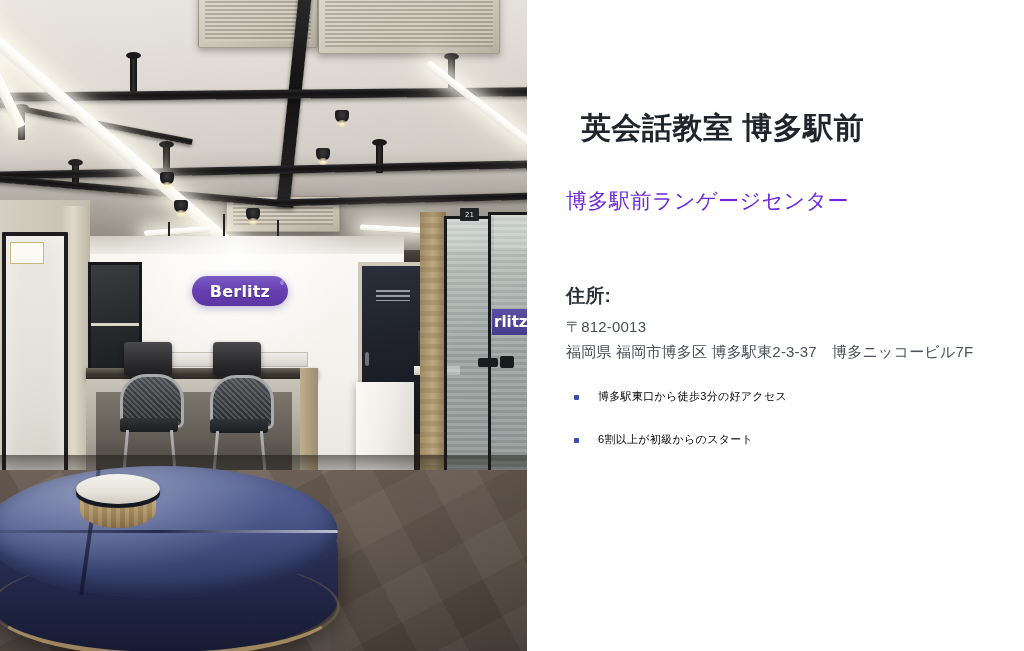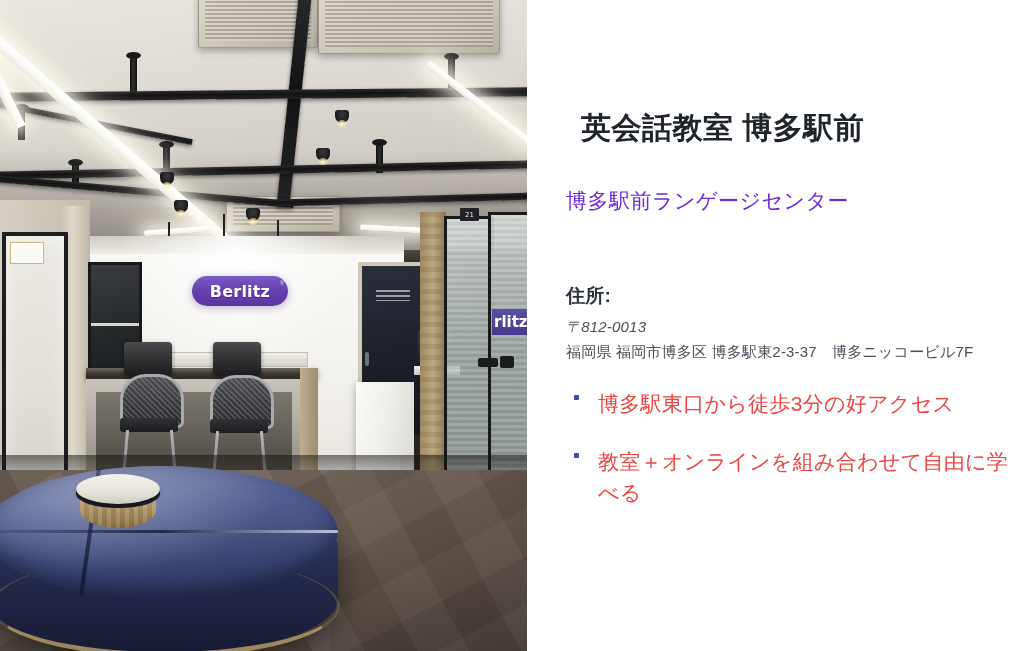--- a/index.html
+++ b/index.html
@@ -348,35 +348,35 @@
     margin:0;position:absolute;top:186px;left:0;
     font-size:21px;line-height:1.4;font-weight:normal;
     color:#6d28d9;letter-spacing:.5px;white-space:nowrap;
   }
   .addr-label{
     position:absolute;top:283px;left:0;
     font-size:19px;font-weight:600;color:#2b3138;letter-spacing:.3px;
   }
   .addr-zip{
     position:absolute;top:318px;left:0;
-    font-size:15px;color:#4a5059;letter-spacing:.2px;font-style:italic;
+    font-size:15px;color:#4a5059;letter-spacing:.2px;
   }
   .addr-line{
     position:absolute;top:343px;left:0;
     font-size:15px;color:#4a5059;letter-spacing:.2px;white-space:nowrap;
   }
   ul.features{
     position:absolute;top:388px;left:0;margin:0;padding:0;list-style:none;
   }
   ul.features li{
     position:relative;
     padding-left:32px;
     margin-bottom:26px;
-    font-size:21px;
-    color:#ef4444;
+    font-size:11px;
+    color:#000000;
     letter-spacing:.3px;
     line-height:1.5;
   }
   ul.features li .dot{
     position:absolute;left:8px;top:7px;
     width:5px;height:5px;border-radius:1px;
     background:#3b4da8;
   }
 </style>
 </head>
@@ -514,20 +514,20 @@
       <div class="addr-zip">〒812-0013</div>
       <div class="addr-line">福岡県 福岡市博多区 博多駅東2-3-37　博多ニッコービル7F</div>
 
       <ul class="features">
         <li>
           <span class="dot"></span>
           <span>博多駅東口から徒歩3分の好アクセス</span>
         </li>
         <li>
           <span class="dot"></span>
-          <span>教室＋オンラインを組み合わせて自由に学べる</span>
+          <span>6割以上が初級からのスタート</span>
         </li>
       </ul>
 
     </div>
   </div>
 
 </div>
 
 </body></html>

